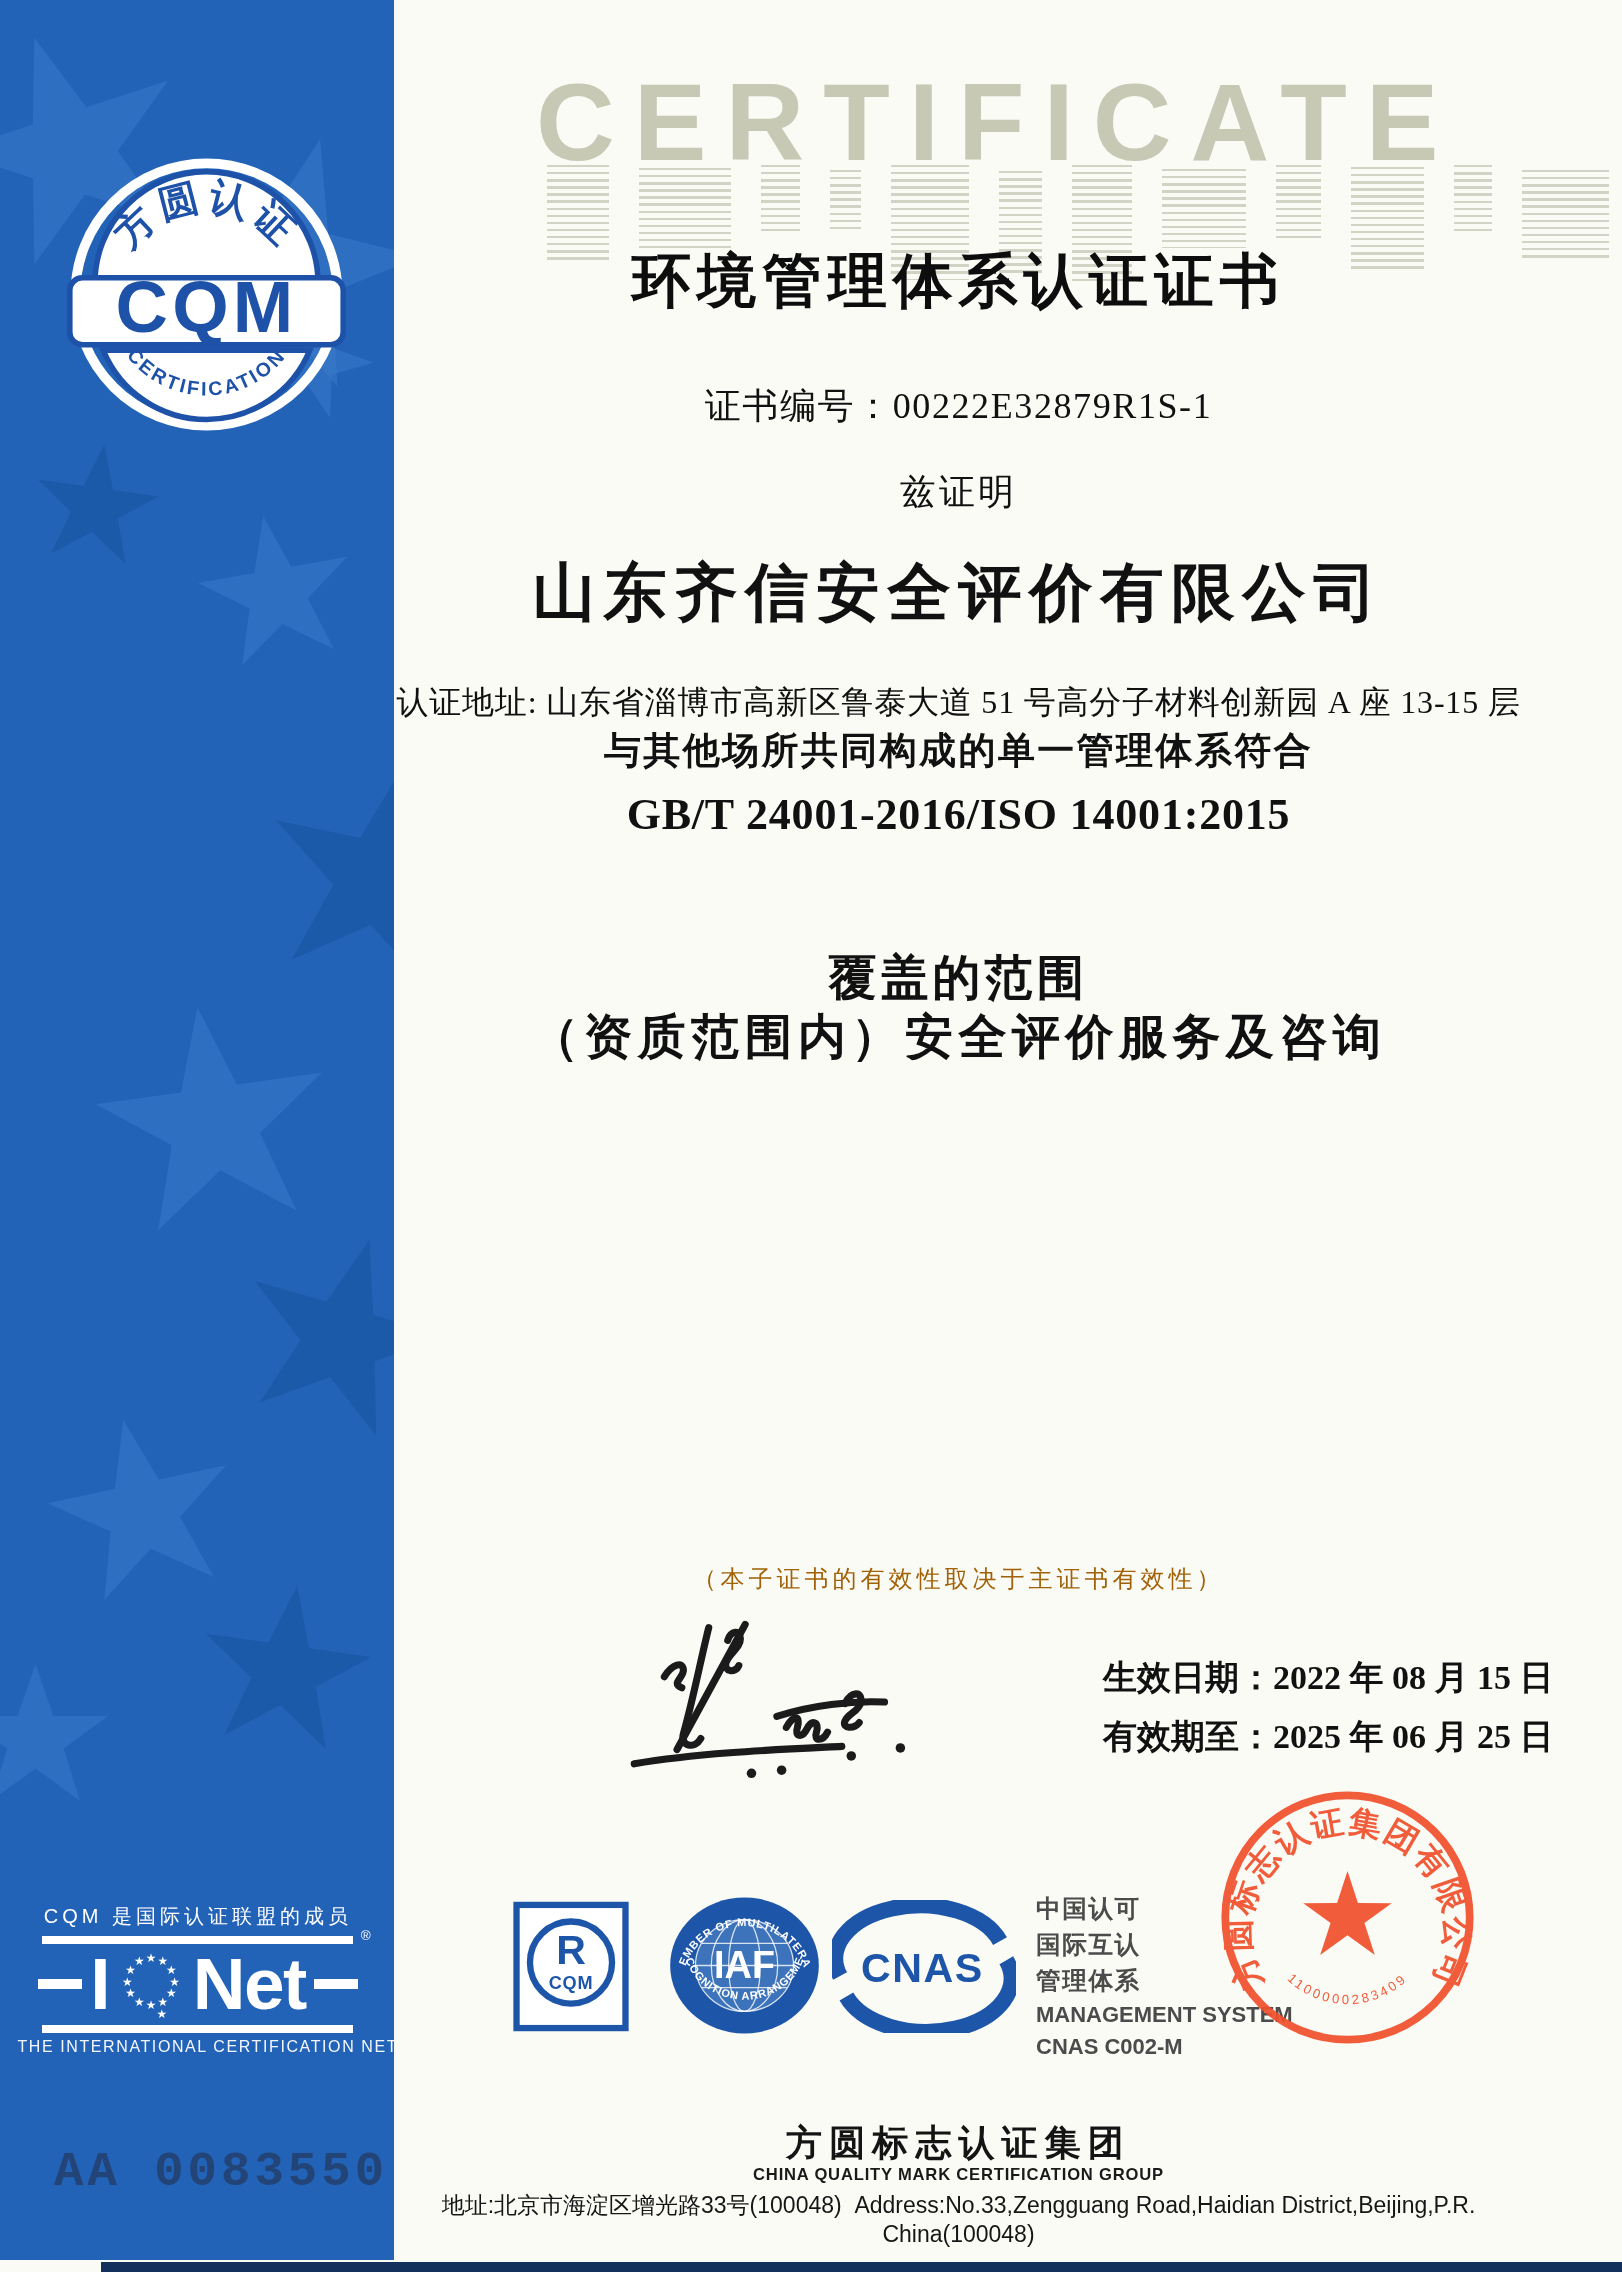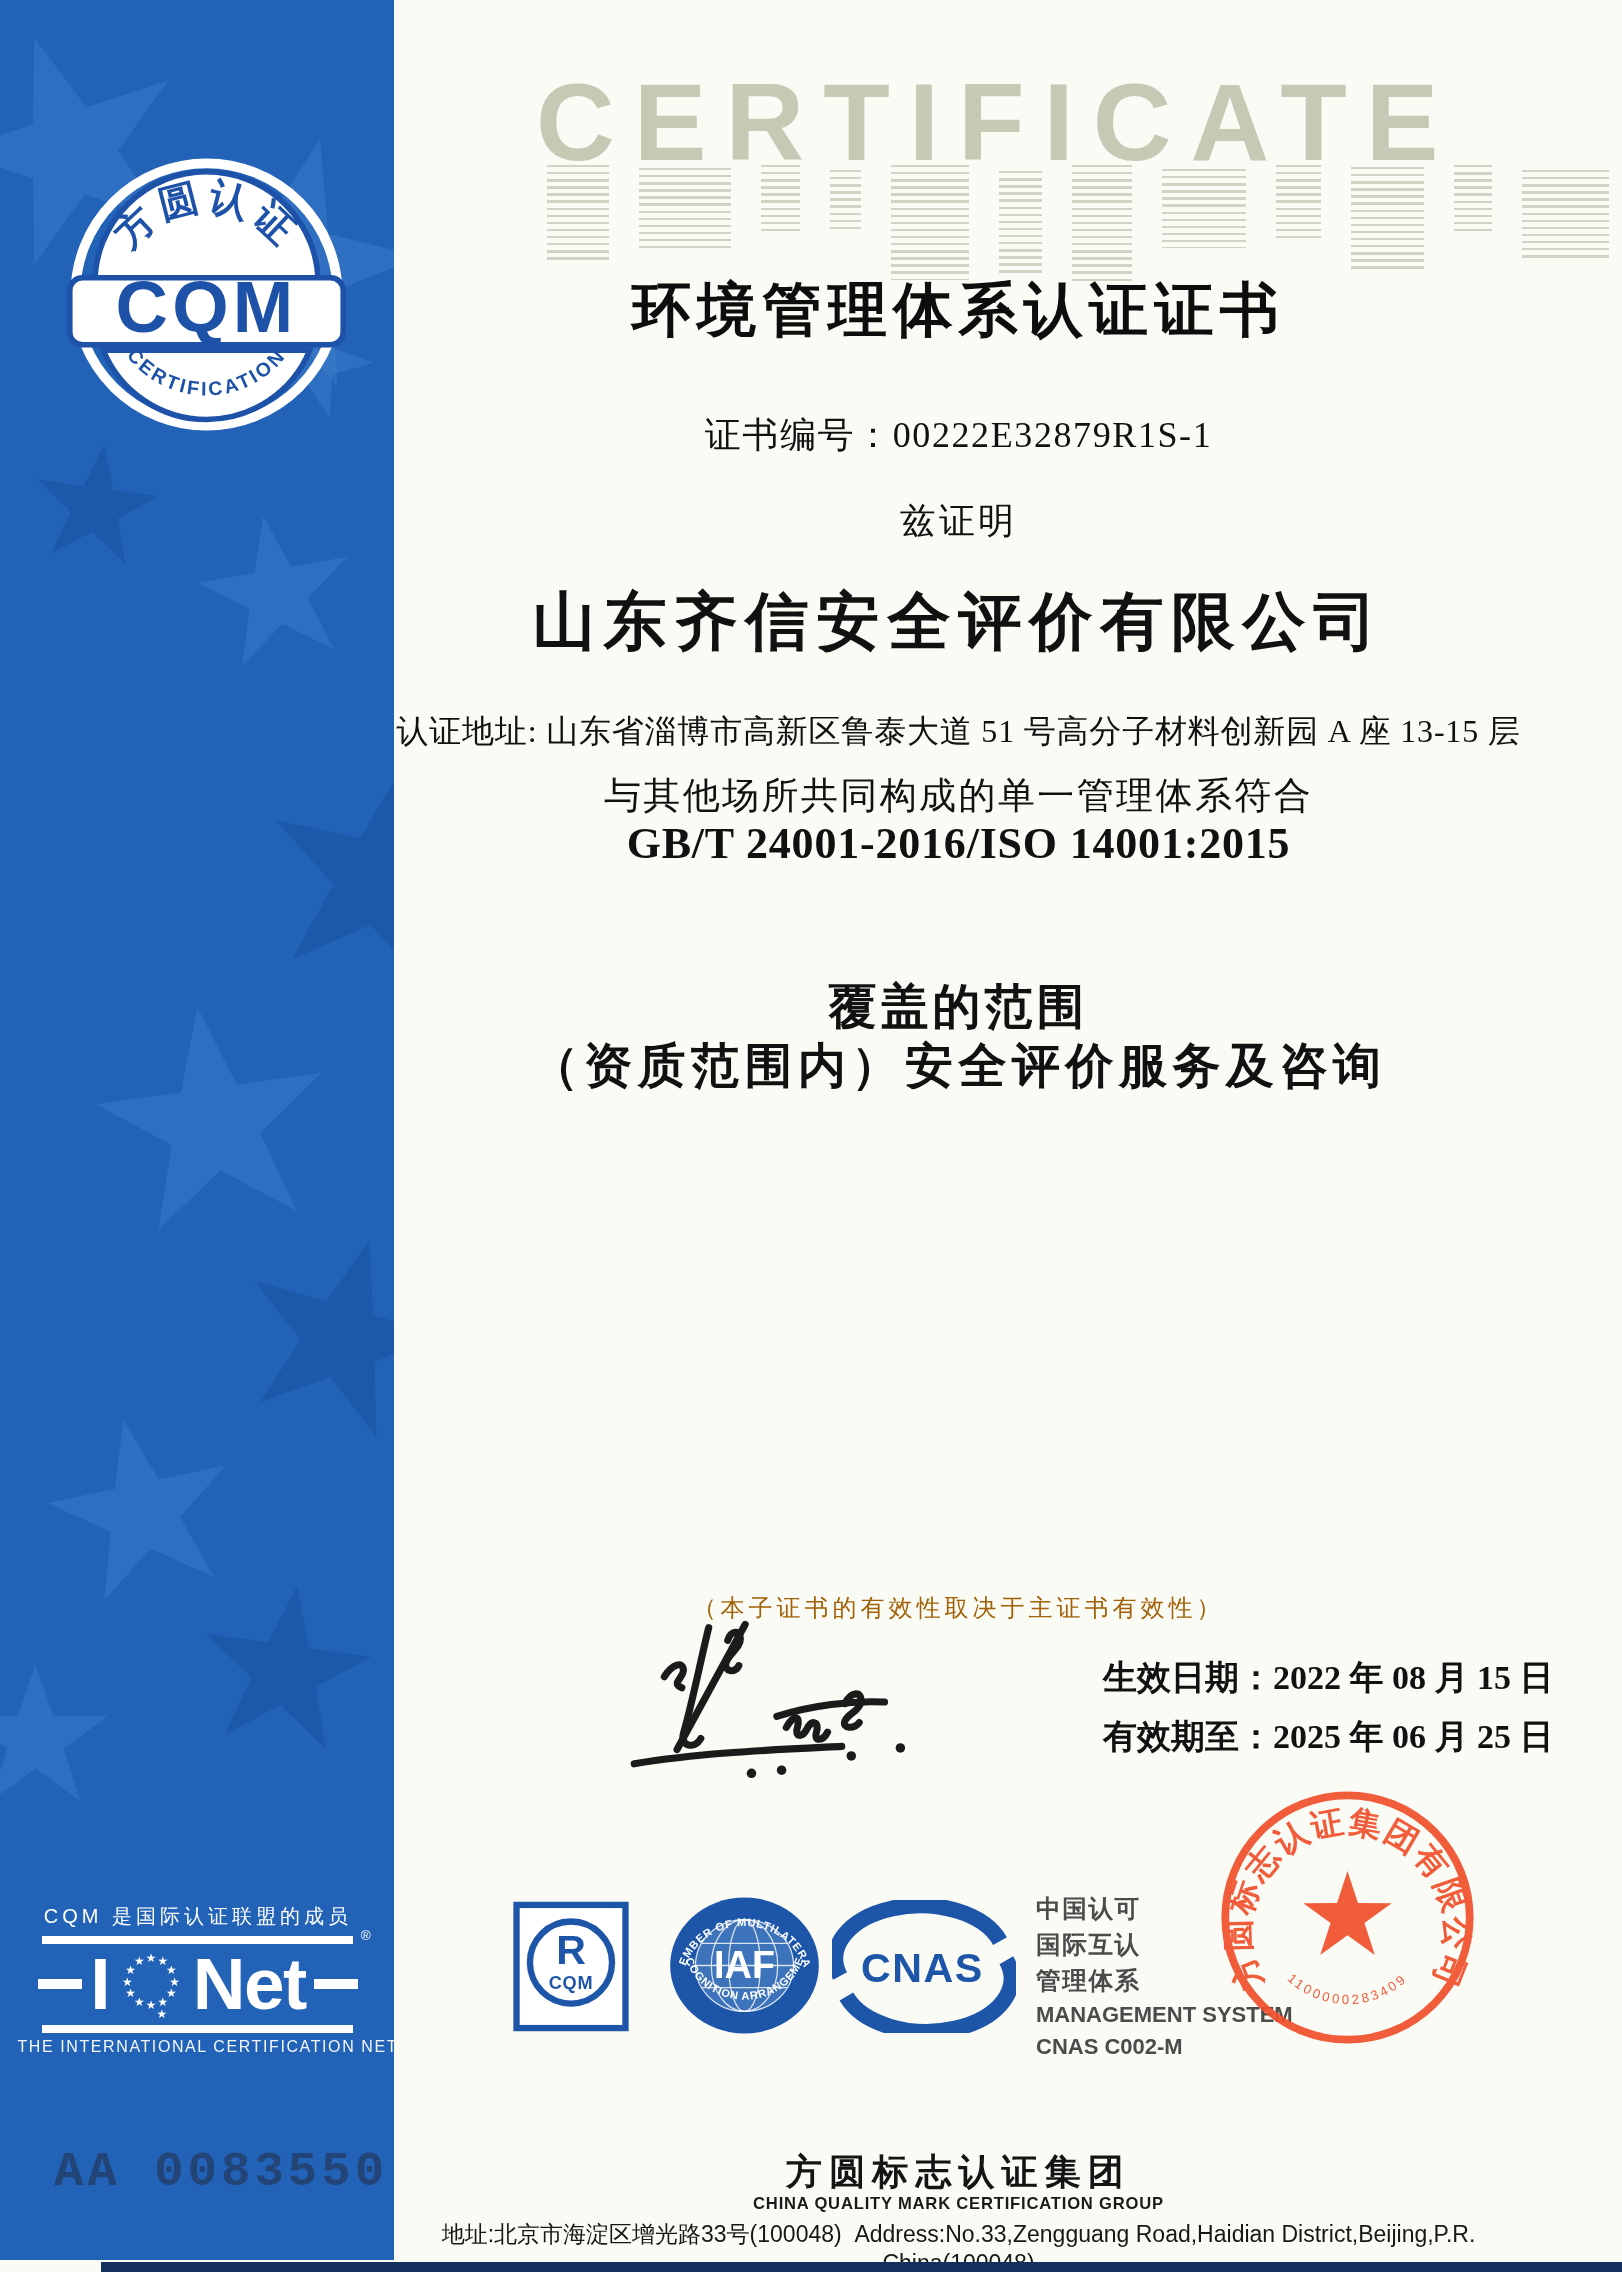--- a/index.html
+++ b/index.html
@@ -55,27 +55,27 @@
   .scribbles span:nth-child(5){width:94px;height:115px;}
   .scribbles span:nth-child(6){width:52px;height:103px;margin-top:6.3px;}
   .scribbles span:nth-child(7){width:73px;height:119px;}
   .scribbles span:nth-child(8){width:101px;height:79px;margin-top:4px;}
   .scribbles span:nth-child(9){width:55px;height:73px;}
   .scribbles span:nth-child(10){width:89px;height:105px;margin-top:2.4px;}
   .scribbles span:nth-child(11){width:46px;height:67px;}
   .scribbles span:nth-child(12){width:105px;height:89px;margin-top:4.8px;}
 
   
-  .cline{left:394px;width:1129px;text-align:center;margin-top:29px;}
+  .cline{left:394px;width:1129px;text-align:center;}
   .title{top:242px;font-family:"Liberation Sans",sans-serif;font-weight:800;font-size:59px;letter-spacing:6.3px;color:#0d0d0d;}
   .certno{top:382px;font-size:36px;letter-spacing:1.6px;}
   .declare{top:468px;font-size:36px;letter-spacing:3.2px;}
   .company{top:550px;font-size:63px;font-weight:600;letter-spacing:8px;}
   .address{top:681px;font-size:32px;letter-spacing:0.8px;}
-  .conformity{top:742px;font-size:37px;font-weight:400;letter-spacing:2.4px;}
+  .conformity{top:726px;font-size:37px;font-weight:700;letter-spacing:2.4px;}
   .standard{top:789px;font-size:44px;font-weight:700;letter-spacing:0.8px;font-family:"Liberation Serif",serif;}
   .scope-label{top:946px;font-family:"Liberation Sans",sans-serif;font-weight:700;font-size:48px;letter-spacing:4px;}
   .scope{top:1005px;font-size:48px;font-weight:600;letter-spacing:5.5px;}
   .note{top:1563px;font-size:24px;letter-spacing:4px;color:#a16207;}
 
   .signature{left:588px;top:1607px;width:365px;height:198px;}
 
   .dates{left:1103px;top:1648px;font-size:34px;font-weight:600;line-height:59px;white-space:nowrap;}
 
   

